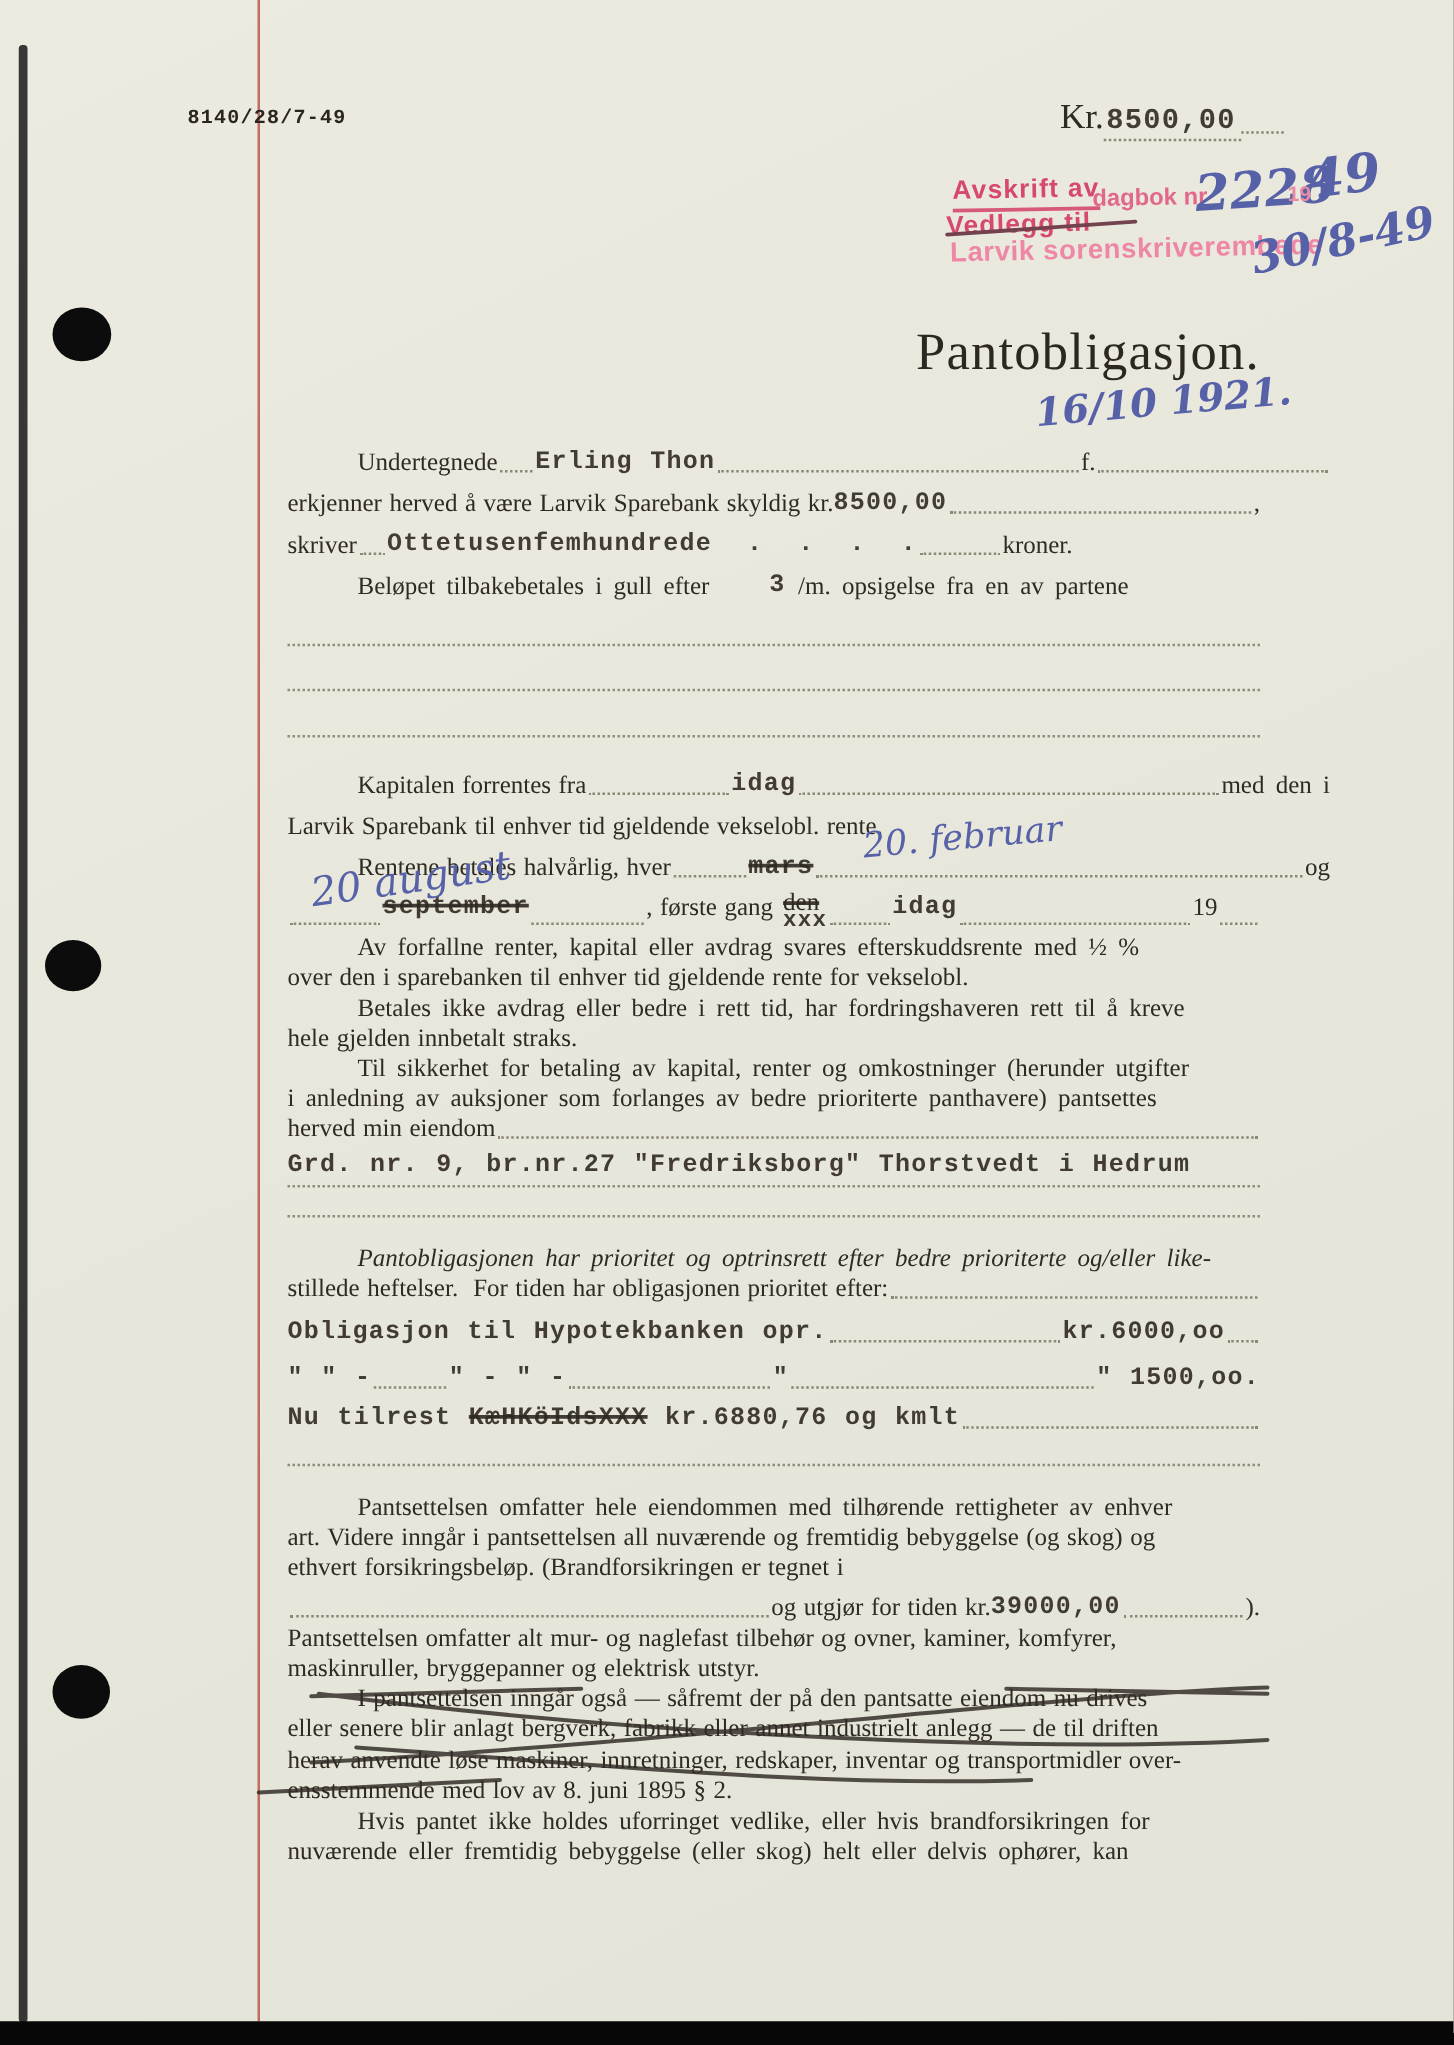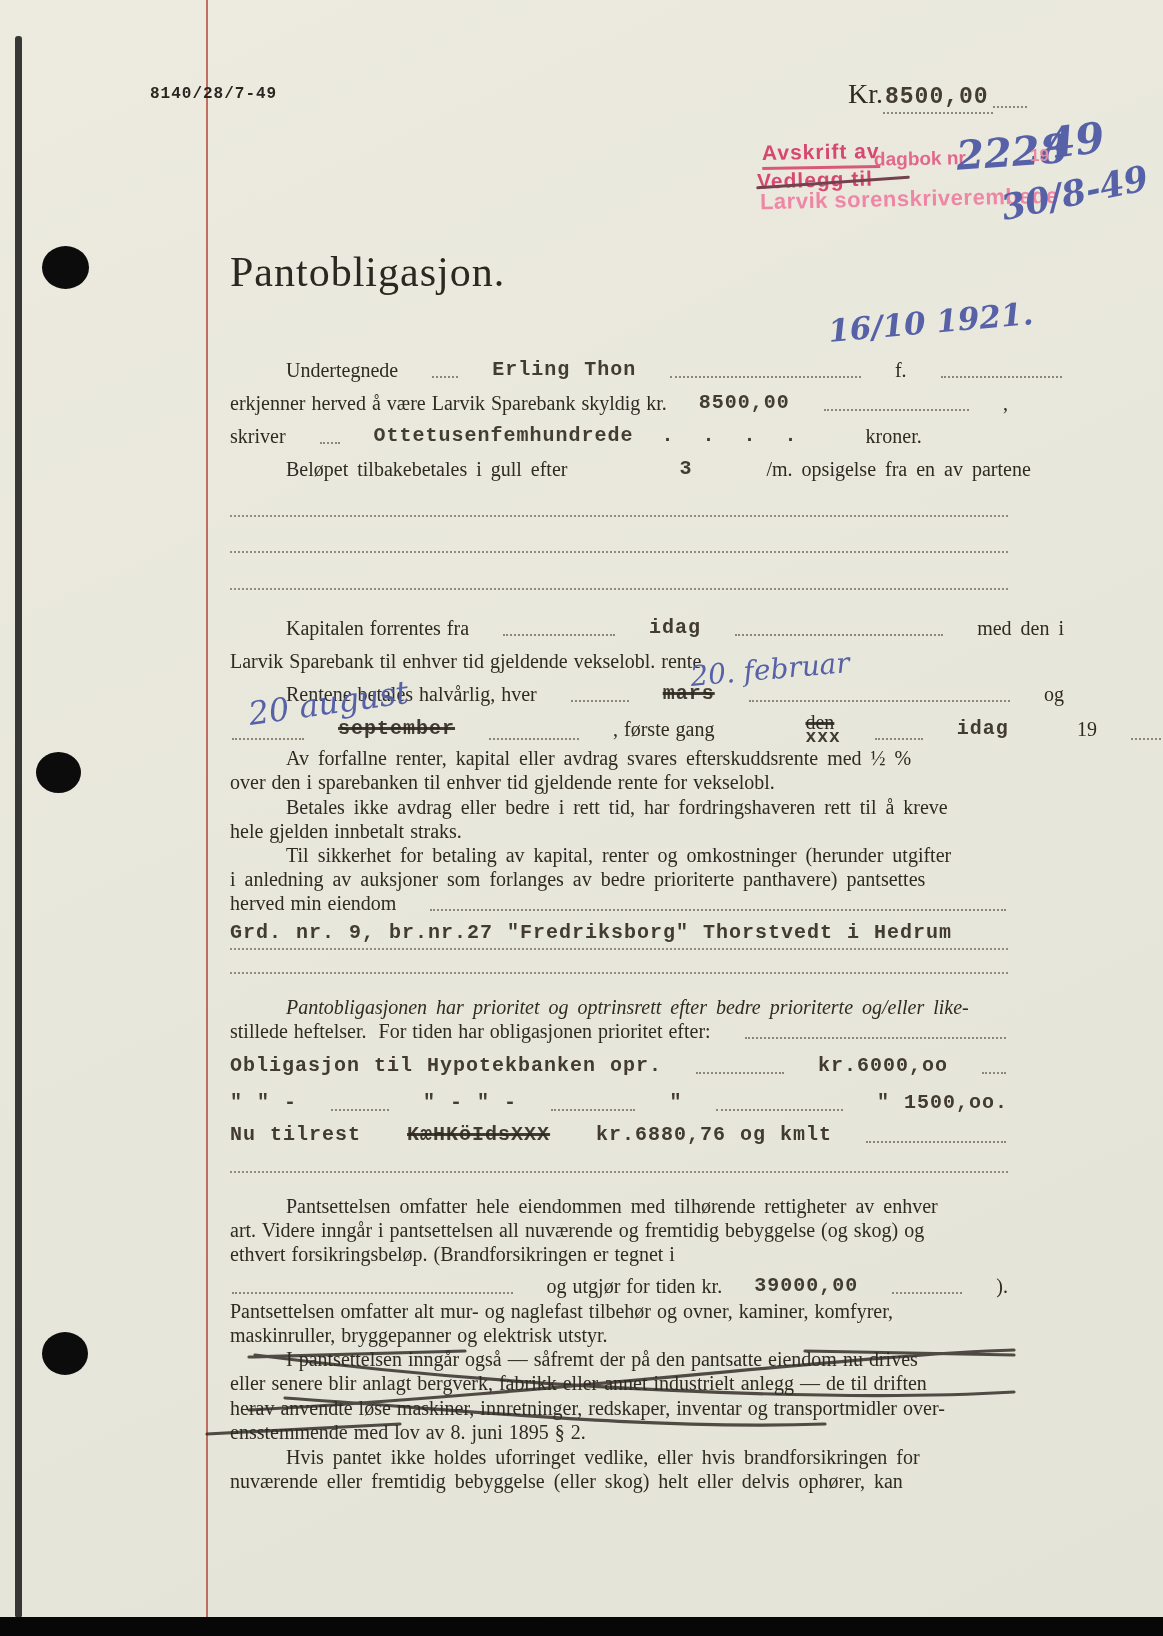--- a/index.html
+++ b/index.html
@@ -5,37 +5,37 @@
   html,body{margin:0;padding:0;background:#777;}
   .page{position:relative;width:1163px;height:1636px;overflow:hidden;
         background:linear-gradient(155deg,#edebe0 0%,#e8e7dc 45%,#e4e3d7 100%);
         font-family:"Liberation Serif",serif;color:#2f2a22;}
   
   .edge-left{position:absolute;left:15px;top:36px;width:7px;height:1582px;background:#181818;opacity:.85;border-radius:3px;}
   .edge-bottom{position:absolute;left:0;top:1617px;width:1163px;height:19px;background:#070707;}
   .red-line{position:absolute;left:206px;top:0;width:2px;height:1617px;background:rgba(178,68,55,.75);}
   .hole{position:absolute;background:#0c0c0c;border-radius:50%;}
   
-  .line{position:absolute;left:230px;width:778px;display:flex;align-items:center;
-        font-size:20px;line-height:24px;word-spacing:1px;gap:32px;}
+  .line{position:absolute;left:230px;width:778px;display:flex;align-items:flex-start;
+        font-size:20px;line-height:24px;word-spacing:1px;}
   .ind{padding-left:56px;}
   .ws{word-spacing:4px;}
   .serif{white-space:pre;}
   .dots{flex:1 1 auto;border-bottom:2px dotted rgba(125,118,100,.85);align-self:flex-end;margin:0 2px 4px 2px;}
   .f{flex:0 0 auto;}
   .sp{flex:0 0 auto;}
   .rule{position:absolute;left:230px;width:778px;border-bottom:2px dotted rgba(125,118,100,.8);height:0;}
   .typed{font-family:"Liberation Mono","DejaVu Sans Mono",monospace;font-weight:bold;
          font-size:20px;letter-spacing:1px;color:rgba(52,45,36,.92);white-space:pre;}
   .st{text-decoration:line-through;text-decoration-thickness:2.5px;text-decoration-color:rgba(45,40,33,.9);}
   .hand{position:absolute;font-family:"DejaVu Serif",serif;font-style:italic;color:#5661a7;white-space:pre;}
   .stamp{position:absolute;font-family:"Liberation Sans",sans-serif;font-weight:bold;white-space:pre;}
-  .stack{display:inline-flex;flex-direction:column;align-items:flex-start;line-height:.8;margin-left:19px;}
+  .stack{display:inline-flex;flex-direction:column;align-items:flex-start;line-height:.8;}
   .stack .b{font-size:18px;}
-  .title{position:absolute;left:230px;width:778px;text-align:left;top:248px;
+  .title{position:absolute;left:230px;width:778px;text-align:right;top:258px;
          font-size:42px;letter-spacing:1px;color:#2c2721;}
   .ref{position:absolute;left:150px;top:85px;font-family:"Liberation Mono","DejaVu Sans Mono",monospace;
        font-weight:bold;font-size:16px;letter-spacing:1px;color:#2a251f;}
   .krline{position:absolute;left:848px;top:78px;display:flex;align-items:baseline;font-size:28px;}
   .krline .typed{font-size:23px;border-bottom:2px dotted rgba(125,118,100,.85);padding:0 4px 2px 2px;}
   .krline .tail{width:34px;border-bottom:2px dotted rgba(125,118,100,.85);align-self:flex-end;margin-bottom:6px;}
   .pen{position:absolute;left:756px;top:181px;width:154px;height:3px;background:#74414f;transform:rotate(-4deg);border-radius:2px;}
   .strikes{position:absolute;left:225px;top:1338px;overflow:visible;}
 </style>
 </head>

